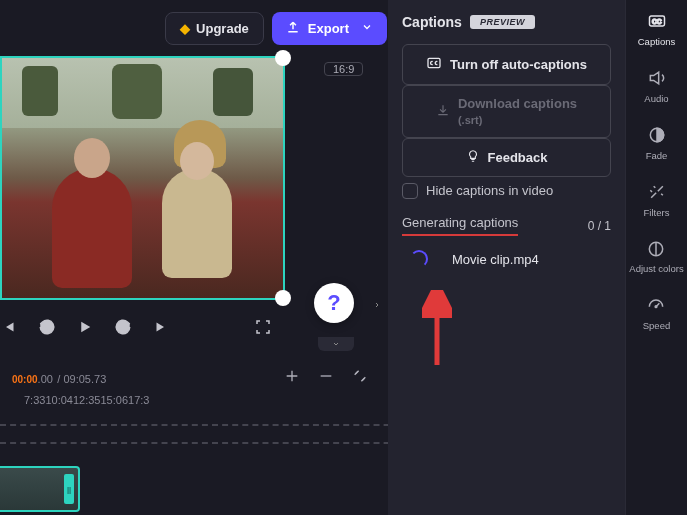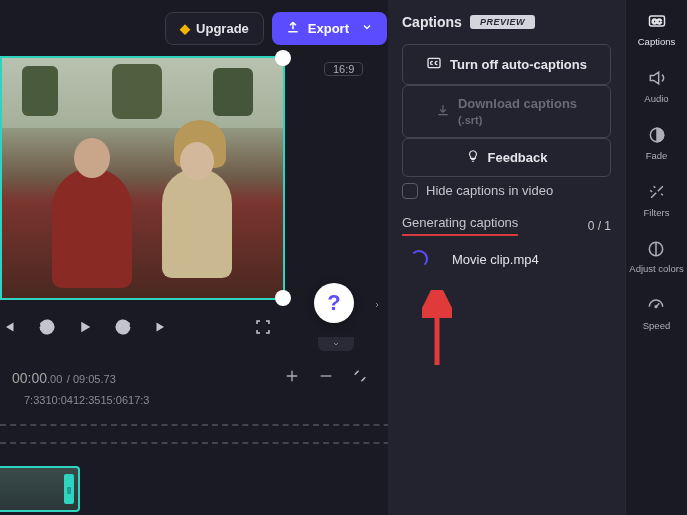--- a/index.html
+++ b/index.html
@@ -75,21 +75,21 @@
 .ctrl-icon { width: 18px; height: 18px; color: #c4c4cc; fill: currentColor; }
 .expand-dots {
   position: absolute; top: 337px; left: 318px;
   width: 36px; height: 14px; background: #2a2a36; border-radius: 0 0 6px 6px;
   display:flex; align-items:center; justify-content:center; color:#888; font-size:10px;
 }
 .timeline-head {
   position: absolute; top: 358px; left: 0; width: 380px;
   display:flex; align-items:center; padding: 10px 12px;
 }
-.time-current { color:#a3a3a3; font-size:14px; font-weight:400; }
+.time-current { color:#f97316; font-size:10px; font-weight:700; }
 .time-total { color:#8a8a96; font-size:11px; }
 .timeline-tools { margin-left:auto; display:flex; gap:18px; color:#aeaeb8; }
 .ruler {
   position: absolute; top: 394px; left: 0; width: 430px;
   display:flex; color:#8a8a96; font-size:11px; padding-left:24px; 
 }
 .dashed {
   position: absolute; top: 424px; left: 0; width: 430px; height: 20px;
   border-top: 2px dashed #44444f; border-bottom: 2px dashed #44444f;
 }

